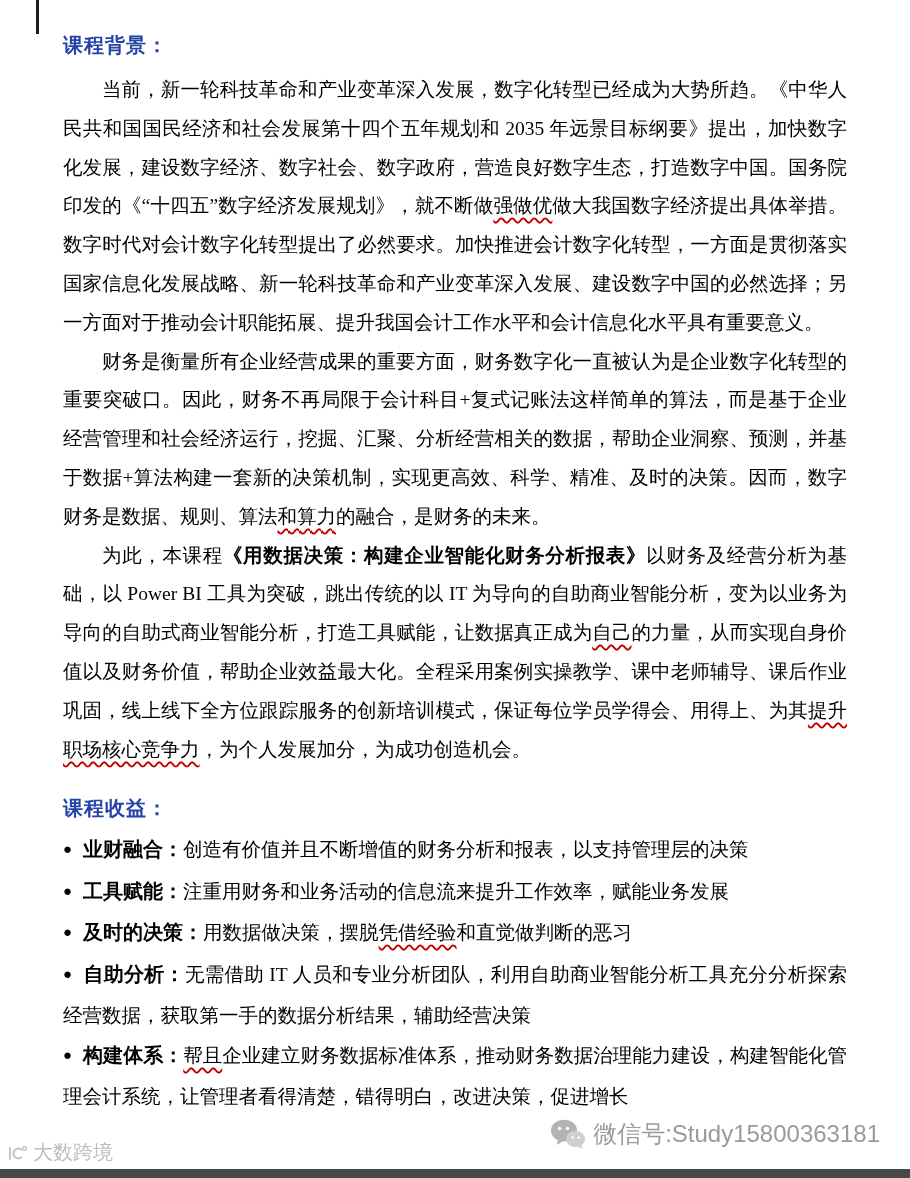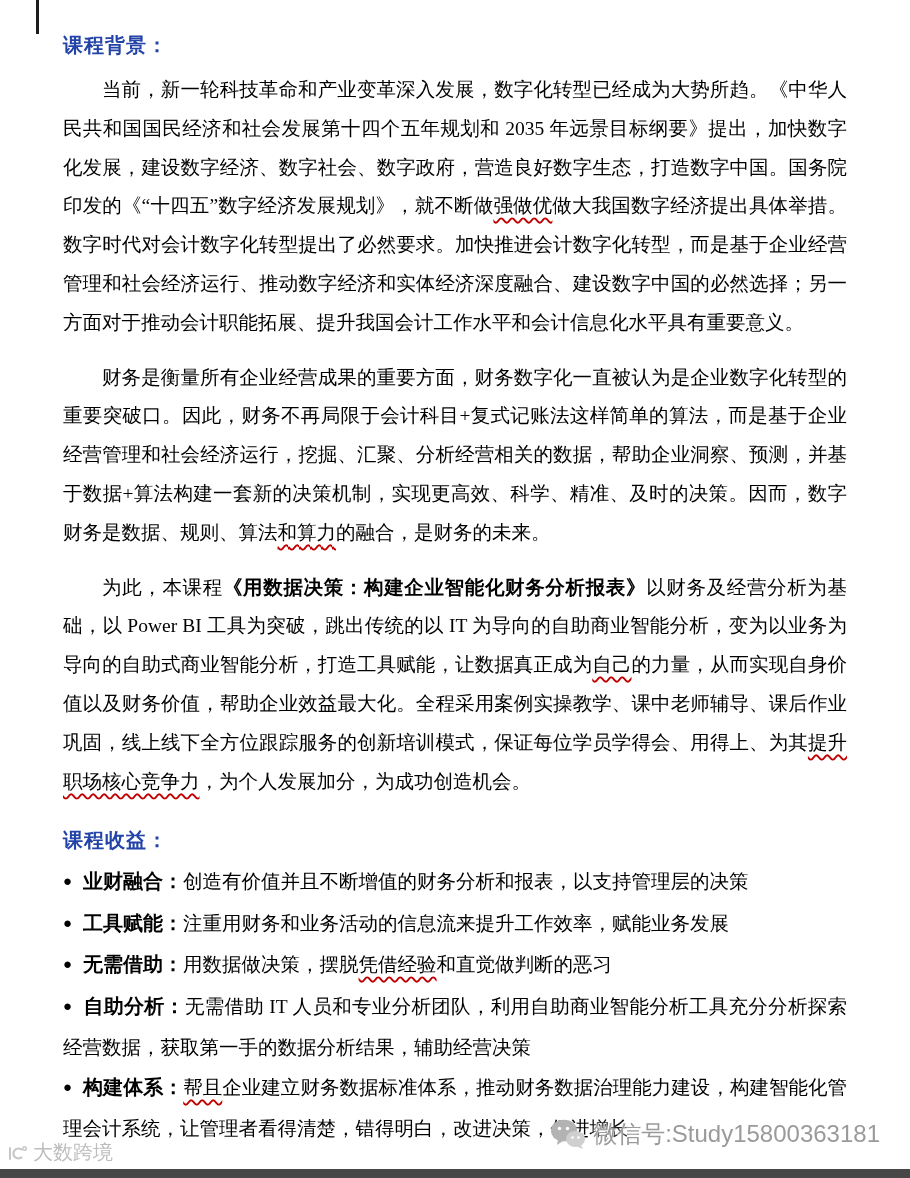--- a/index.html
+++ b/index.html
@@ -30,21 +30,21 @@
     margin:0; font-size:20px; font-weight:bold; letter-spacing:1px;
     color:var(--blue);
   }
   .heading-background{ margin-top:32px; }
   .heading-benefits{ margin-top:26px; }
   .para{
     margin:12px 0 0 0;
     font-size:19.5px; line-height:38.8px;
     text-align:justify; text-indent:2em;
   }
-  .para + .para{ margin-top:16px; }
+  .para + .para{ margin-top:0; }
   .seg-bold{ font-weight:bold; }
   .seg-wavy{
     text-decoration-line:underline;
     text-decoration-style:wavy;
     text-decoration-color:var(--wavy);
     text-decoration-thickness:1.5px;
     text-underline-offset:5px;
   }
   .bullets{ margin-top:8px; }
   .bullet{
@@ -82,33 +82,33 @@
 
 <div class="page">
 
   <div class="edge-mark"></div>
 
 
   <div class="content">
 
     <h2 class="heading heading-background">课程背景：</h2>
 
-    <p class="para"><span class="seg">当前，新一轮科技革命和产业变革深入发展，数字化转型已经成为大势所趋。《中华人民共和国国民经济和社会发展第十四个五年规划和 2035 年远景目标纲要》提出，加快数字化发展，建设数字经济、数字社会、数字政府，营造良好数字生态，打造数字中国。国务院印发的《“十四五”数字经济发展规划》，就不断做</span><span class="seg-wavy">强做优</span><span class="seg">做大我国数字经济提出具体举措。数字时代对会计数字化转型提出了必然要求。加快推进会计数字化转型，而是基于企业经营管理和社会经济运行、推动数字经济和实体经济深度融合、建设数字中国的必然选择；另一方面对于推动会计职能拓展、提升我国会计工作水平和会计信息化水平具有重要意义。</span></p>
+    <p class="para"><span class="seg">当前，新一轮科技革命和产业变革深入发展，数字化转型已经成为大势所趋。《中华人民共和国国民经济和社会发展第十四个五年规划和 2035 年远景目标纲要》提出，加快数字化发展，建设数字经济、数字社会、数字政府，营造良好数字生态，打造数字中国。国务院印发的《“十四五”数字经济发展规划》，就不断做</span><span class="seg-wavy">强做优</span><span class="seg">做大我国数字经济提出具体举措。数字时代对会计数字化转型提出了必然要求。加快推进会计数字化转型，一方面是贯彻落实国家信息化发展战略、新一轮科技革命和产业变革深入发展、建设数字中国的必然选择；另一方面对于推动会计职能拓展、提升我国会计工作水平和会计信息化水平具有重要意义。</span></p>
     <p class="para"><span class="seg">财务是衡量所有企业经营成果的重要方面，财务数字化一直被认为是企业数字化转型的重要突破口。因此，财务不再局限于会计科目+复式记账法这样简单的算法，而是基于企业经营管理和社会经济运行，挖掘、汇聚、分析经营相关的数据，帮助企业洞察、预测，并基于数据+算法构建一套新的决策机制，实现更高效、科学、精准、及时的决策。因而，数字财务是数据、规则、算法</span><span class="seg-wavy">和算力</span><span class="seg">的融合，是财务的未来。</span></p>
     <p class="para"><span class="seg">为此，本课程</span><span class="seg-bold">《用数据决策：构建企业智能化财务分析报表》</span><span class="seg">以财务及经营分析为基础，以 Power BI 工具为突破，跳出传统的以 IT 为导向的自助商业智能分析，变为以业务为导向的自助式商业智能分析，打造工具赋能，让数据真正成为</span><span class="seg-wavy">自己</span><span class="seg">的力量，从而实现自身价值以及财务价值，帮助企业效益最大化。全程采用案例实操教学、课中老师辅导、课后作业巩固，线上线下全方位跟踪服务的创新培训模式，保证每位学员学得会、用得上、为其</span><span class="seg-wavy">提升职场核心竞争力</span><span class="seg">，为个人发展加分，为成功创造机会。</span></p>
 
     <h2 class="heading heading-benefits">课程收益：</h2>
 
     <div class="bullets">
 
       <p class="bullet"><span class="bullet-glyph">●</span><span class="bullet-label">业财融合：</span><span><span class="seg">创造有价值并且不断增值的财务分析和报表，以支持管理层的决策</span></span></p>
 
       <p class="bullet"><span class="bullet-glyph">●</span><span class="bullet-label">工具赋能：</span><span><span class="seg">注重用财务和业务活动的信息流来提升工作效率，赋能业务发展</span></span></p>
 
-      <p class="bullet"><span class="bullet-glyph">●</span><span class="bullet-label">无需借助：</span><span><span class="seg">用数据做决策，摆脱</span><span class="seg-wavy">凭借经验</span><span class="seg">和直觉做判断的恶习</span></span></p>
+      <p class="bullet"><span class="bullet-glyph">●</span><span class="bullet-label">及时的决策：</span><span><span class="seg">用数据做决策，摆脱</span><span class="seg-wavy">凭借经验</span><span class="seg">和直觉做判断的恶习</span></span></p>
 
       <p class="bullet"><span class="bullet-glyph">●</span><span class="bullet-label">自助分析：</span><span><span class="seg">无需借助 IT 人员和专业分析团队，利用自助商业智能分析工具充分分析探索经营数据，获取第一手的数据分析结果，辅助经营决策</span></span></p>
 
       <p class="bullet"><span class="bullet-glyph">●</span><span class="bullet-label">构建体系：</span><span><span class="seg-wavy">帮且</span><span class="seg">企业建立财务数据标准体系，推动财务数据治理能力建设，构建智能化管理会计系统，让管理者看得清楚，错得明白，改进决策，促进增长</span></span></p>
 
     </div>
   </div>
 
   <div class="wm-logo">
     <span style="display:inline-flex;">

